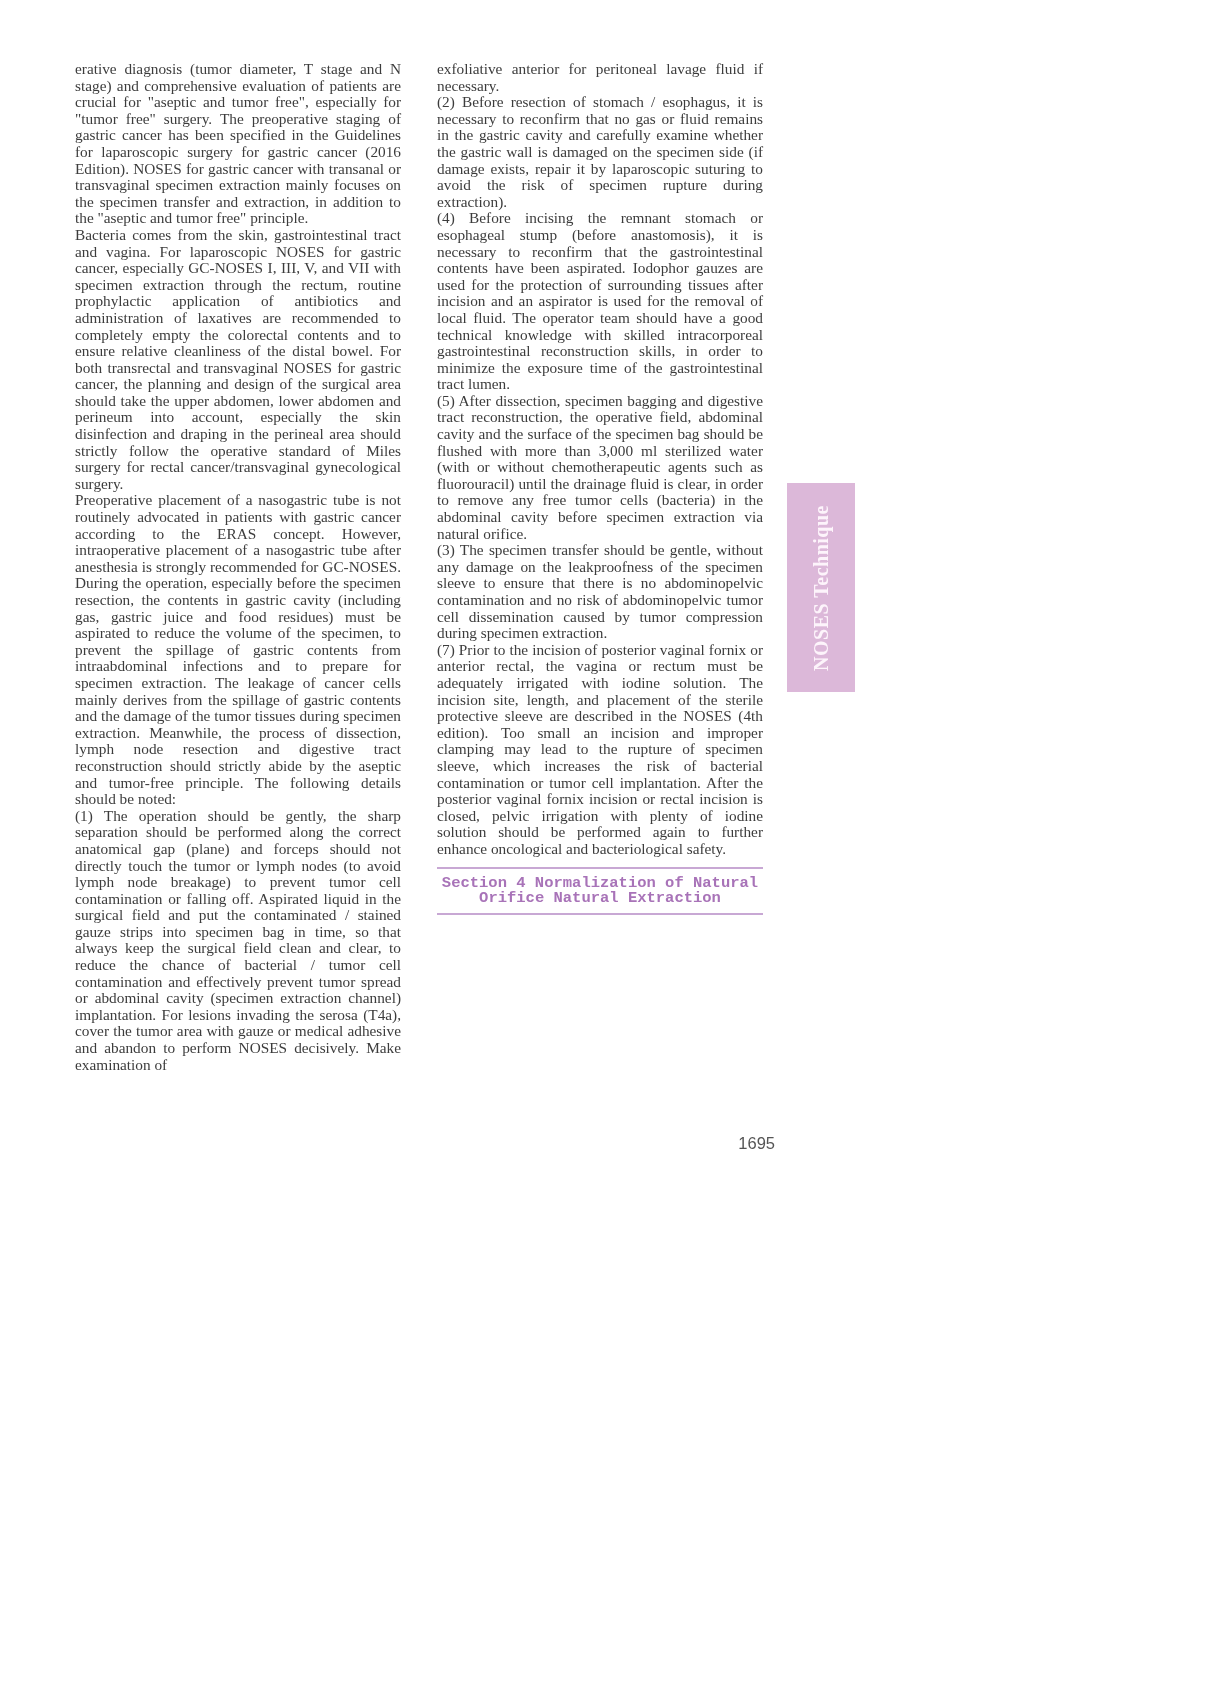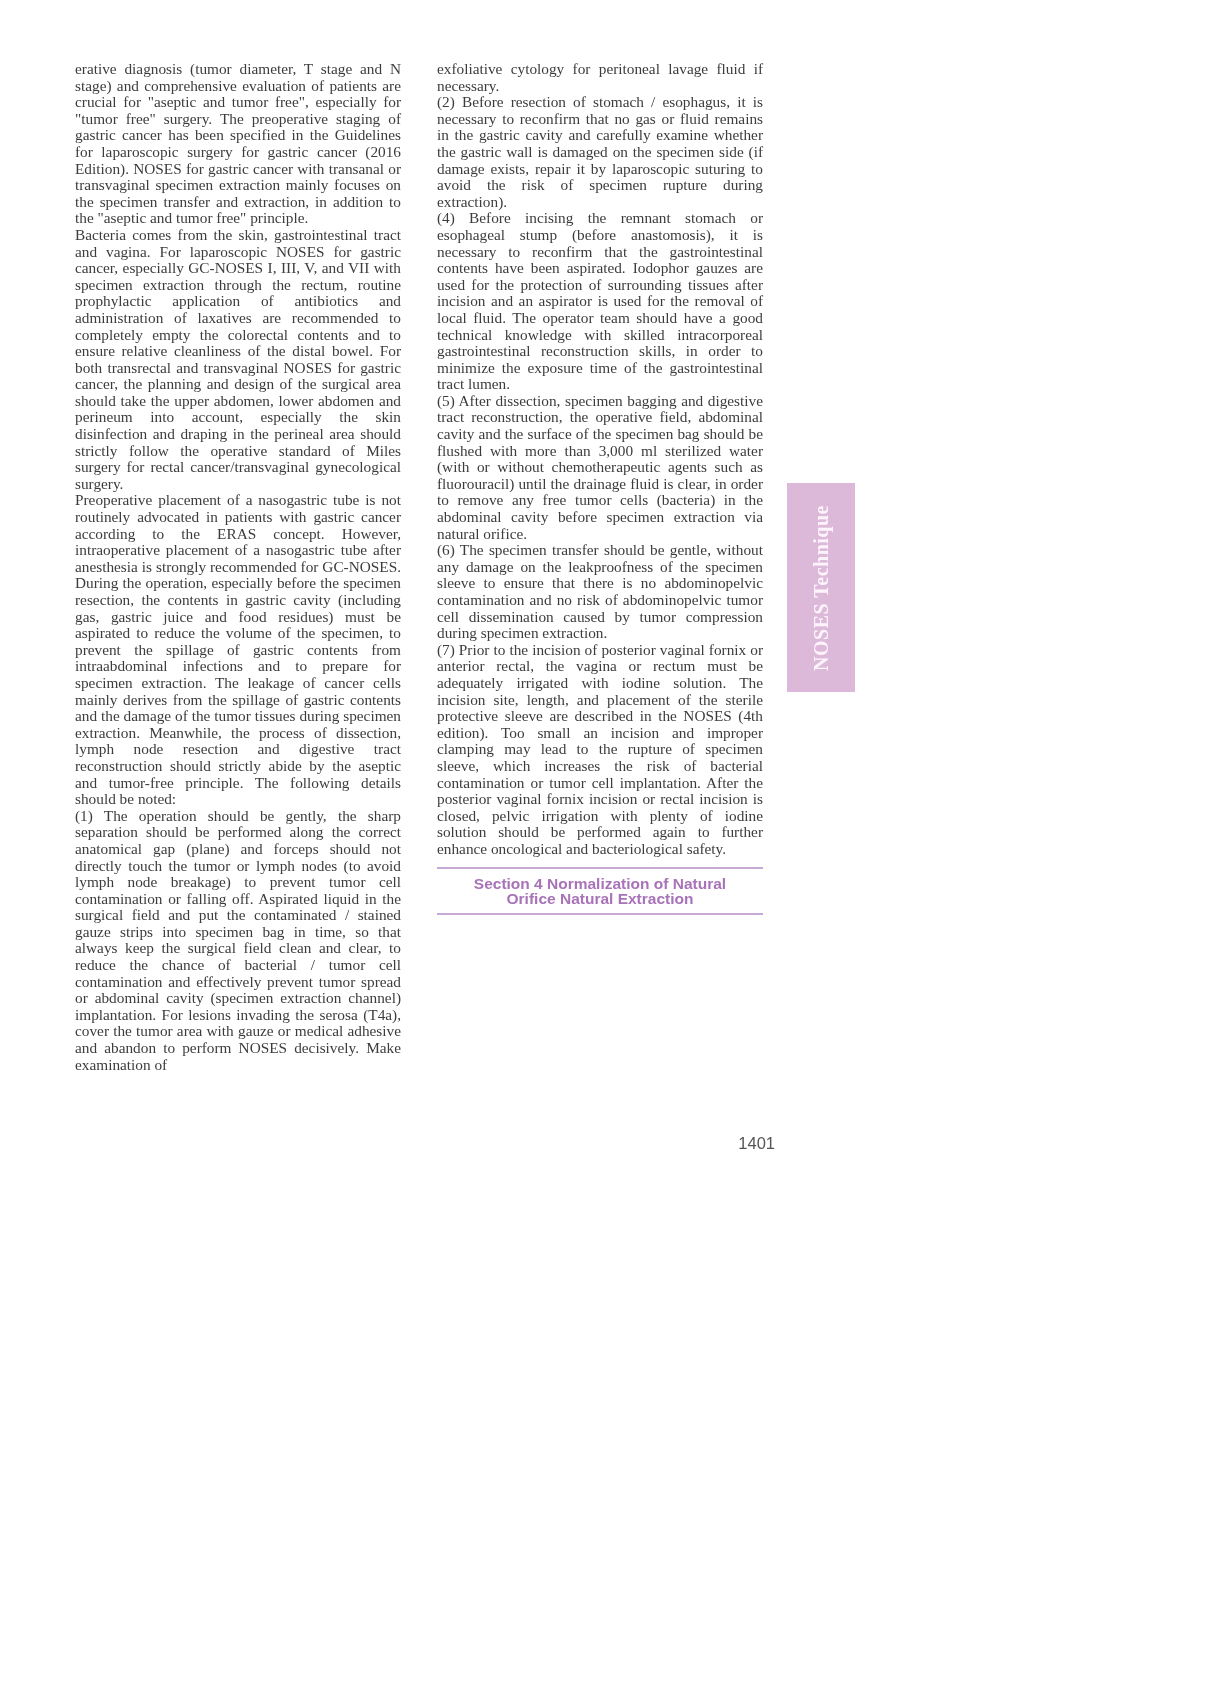--- a/index.html
+++ b/index.html
@@ -23,21 +23,21 @@
     -webkit-hyphens:auto;
   }
   .col-left{left:75px;}
   .col-right{left:437px;}
   .col p{margin:0;padding:0;}
   .section-heading-block{margin-top:9px;margin-bottom:11px;}
   .heading-rule{height:2px;background:#c8a8d4;border:none;margin:0;}
   .heading-text{
     padding:7px 4px 6px 4px;
     text-align:center;
-    font-family:Liberation Sans, sans-serif;
+    font-family:Liberation Mono, monospace;
     font-weight:bold;
     font-size:15.5px;
     line-height:15.5px;
     color:#a873b8;
   }
   .heading-text span{display:block;}
   .side-tab{
     position:absolute;
     left:787px;top:483px;
     width:68px;height:209px;
@@ -70,37 +70,37 @@
 <div class="page">
 
   <div class="col col-left">
     <p>erative diagnosis (tumor diameter, T stage and N stage) and comprehensive evaluation of patients are crucial for "aseptic and tumor free", especially for "tumor free" surgery. The preoperative staging of gastric cancer has been specified in the Guidelines for laparoscopic surgery for gastric cancer (2016 Edition). NOSES for gastric cancer with transanal or transvaginal specimen extraction mainly focuses on the specimen transfer and extraction, in addition to the "aseptic and tumor free" principle.</p>
     <p>Bacteria comes from the skin, gastrointestinal tract and vagina. For laparoscopic NOSES for gastric cancer, especially GC-NOSES I, III, V, and VII with specimen extraction through the rectum, routine prophylactic application of antibiotics and administration of laxatives are recommended to completely empty the colorectal contents and to ensure relative cleanliness of the distal bowel. For both transrectal and transvaginal NOSES for gastric cancer, the planning and design of the surgical area should take the upper abdomen, lower abdomen and perineum into account, especially the skin disinfection and draping in the perineal area should strictly follow the operative standard of Miles surgery for rectal cancer/transvaginal gynecological surgery.</p>
     <p>Preoperative placement of a nasogastric tube is not routinely advocated in patients with gastric cancer according to the ERAS concept. However, intraoperative placement of a nasogastric tube after anesthesia is strongly recommended for GC-NOSES. During the operation, especially before the specimen resection, the contents in gastric cavity (including gas, gastric juice and food residues) must be aspirated to reduce the volume of the specimen, to prevent the spillage of gastric contents from intraabdominal infections and to prepare for specimen extraction. The leakage of cancer cells mainly derives from the spillage of gastric contents and the damage of the tumor tissues during specimen extraction. Meanwhile, the process of dissection, lymph node resection and digestive tract reconstruction should strictly abide by the aseptic and tumor-free principle. The following details should be noted:</p>
     <p>(1) The operation should be gently, the sharp separation should be performed along the correct anatomical gap (plane) and forceps should not directly touch the tumor or lymph nodes (to avoid lymph node breakage) to prevent tumor cell contamination or falling off. Aspirated liquid in the surgical field and put the contaminated / stained gauze strips into specimen bag in time, so that always keep the surgical field clean and clear, to reduce the chance of bacterial / tumor cell contamination and effectively prevent tumor spread or abdominal cavity (specimen extraction channel) implantation. For lesions invading the serosa (T4a), cover the tumor area with gauze or medical adhesive and abandon to perform NOSES decisively. Make examination of</p>
   </div>
 
   <div class="col col-right">
-    <p>exfoliative cytology for peritoneal lavage fluid if necessary.</p>
+    <p>exfoliative anterior for peritoneal lavage fluid if necessary.</p>
     <p>(2) Before resection of stomach / esophagus, it is necessary to reconfirm that no gas or fluid remains in the gastric cavity and carefully examine whether the gastric wall is damaged on the specimen side (if damage exists, repair it by laparoscopic suturing to avoid the risk of specimen rupture during extraction).</p>
     <p>(4) Before incising the remnant stomach or esophageal stump (before anastomosis), it is necessary to reconfirm that the gastrointestinal contents have been aspirated. Iodophor gauzes are used for the protection of surrounding tissues after incision and an aspirator is used for the removal of local fluid. The operator team should have a good technical knowledge with skilled intracorporeal gastrointestinal reconstruction skills, in order to minimize the exposure time of the gastrointestinal tract lumen.</p>
     <p>(5) After dissection, specimen bagging and digestive tract reconstruction, the operative field, abdominal cavity and the surface of the specimen bag should be flushed with more than 3,000 ml sterilized water (with or without chemotherapeutic agents such as fluorouracil) until the drainage fluid is clear, in order to remove any free tumor cells (bacteria) in the abdominal cavity before specimen extraction via natural orifice.</p>
-    <p>(6) The specimen transfer should be gentle, without any damage on the leakproofness of the specimen sleeve to ensure that there is no abdominopelvic contamination and no risk of abdominopelvic tumor cell dissemination caused by tumor compression during specimen extraction.</p>
+    <p>(3) The specimen transfer should be gentle, without any damage on the leakproofness of the specimen sleeve to ensure that there is no abdominopelvic contamination and no risk of abdominopelvic tumor cell dissemination caused by tumor compression during specimen extraction.</p>
     <p>(7) Prior to the incision of posterior vaginal fornix or anterior rectal, the vagina or rectum must be adequately irrigated with iodine solution. The incision site, length, and placement of the sterile protective sleeve are described in the NOSES (4th edition). Too small an incision and improper clamping may lead to the rupture of specimen sleeve, which increases the risk of bacterial contamination or tumor cell implantation. After the posterior vaginal fornix incision or rectal incision is closed, pelvic irrigation with plenty of iodine solution should be performed again to further enhance oncological and bacteriological safety.</p>
 
     <div class="section-heading-block">
       <div class="heading-rule" style="background: rgb(200, 168, 212);"></div>
       <div class="heading-text" style="color: rgb(168, 115, 184);">
         <span>Section 4 Normalization of Natural</span>
         <span>Orifice Natural Extraction</span>
       </div>
       <div class="heading-rule" style="background: rgb(200, 168, 212);"></div>
     </div>
 
   </div>
 
   <div class="side-tab" style="background: rgb(220, 184, 217);">
     <div class="side-tab-label" style="color: rgb(253, 244, 251);">NOSES Technique</div>
   </div>
 
-  <div class="page-number">1401</div>
+  <div class="page-number">1695</div>
 
 </div>
 
 </body></html>

